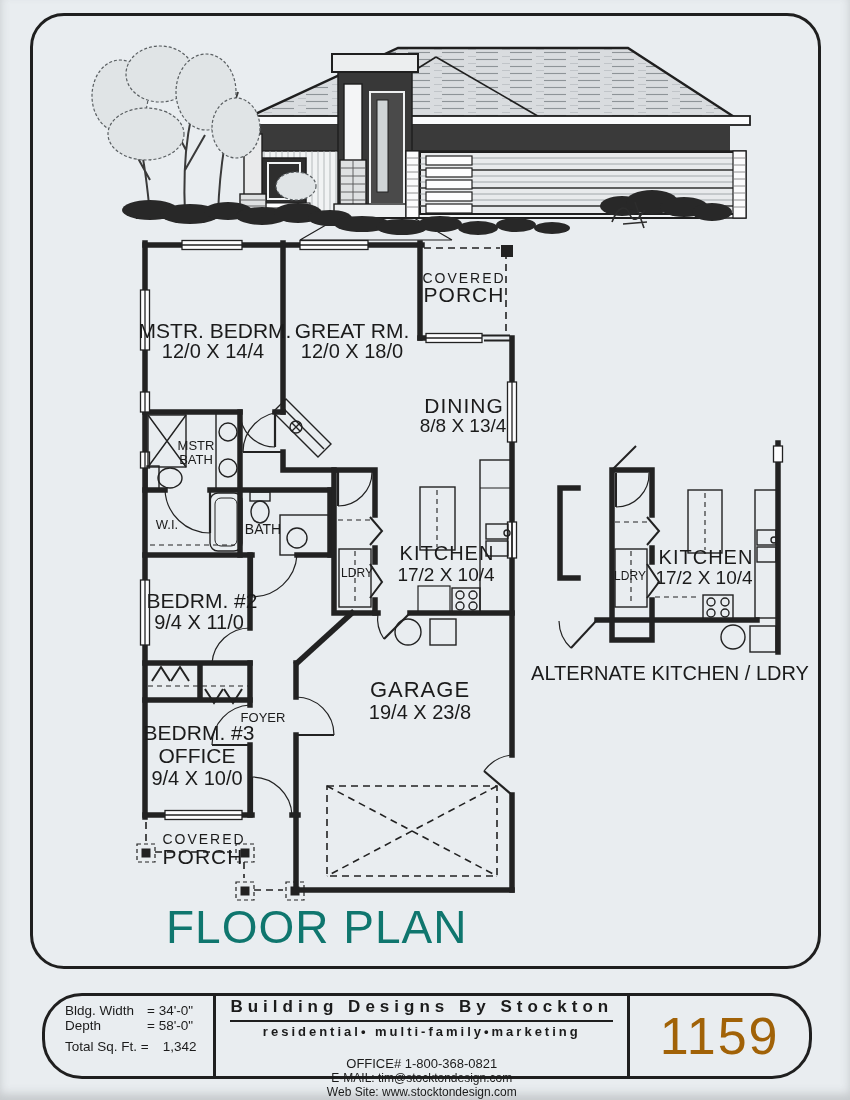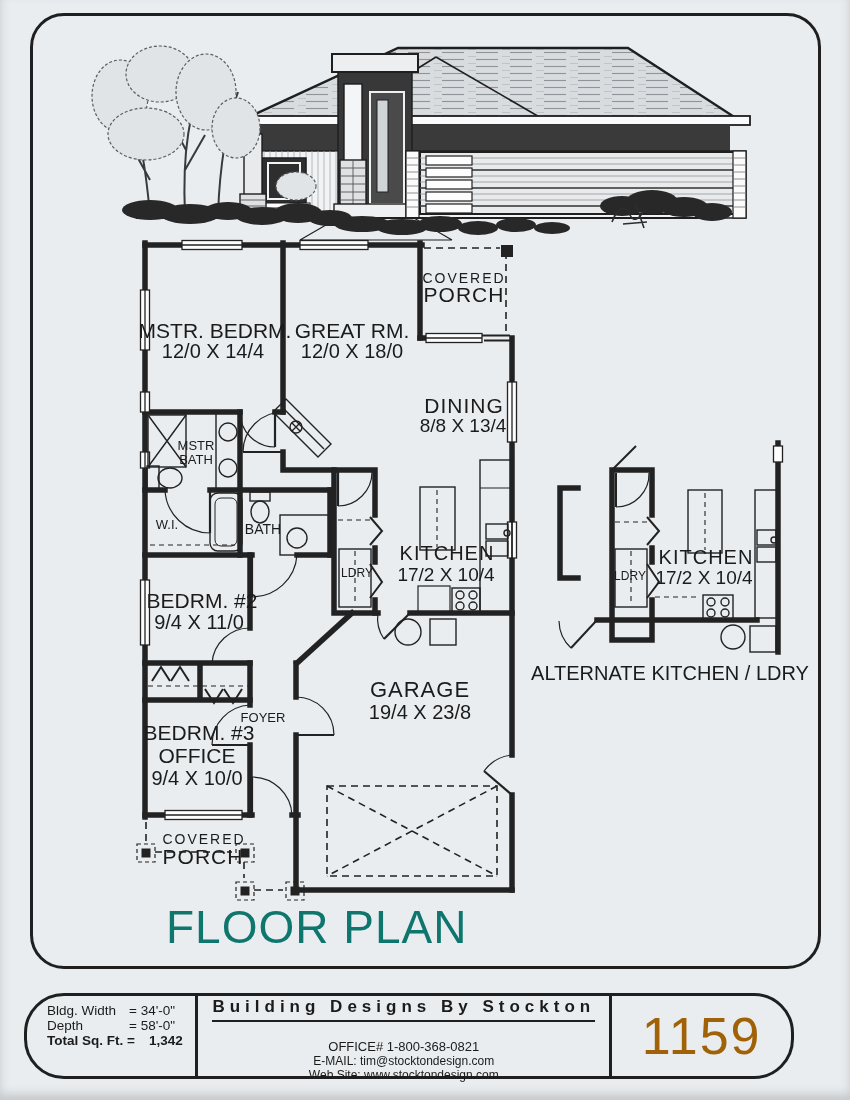--- a/index.html
+++ b/index.html
@@ -6,27 +6,27 @@
   body{background:#cfd3d6;font-family:"Liberation Sans",sans-serif;}
   .page{position:relative;width:850px;height:1100px;background:#e9edf0;overflow:hidden;
         box-shadow:inset 0 -6px 10px rgba(90,95,100,.25);}
   .page-border{position:absolute;left:30px;top:13px;width:785px;height:950px;
         border:3px solid #1f1f1f;border-radius:34px;}
   svg.drawing{position:absolute;left:0;top:0;}
   svg text{font-family:"Liberation Sans",sans-serif;fill:#1b1b1b;}
   .floor-title{position:absolute;left:166px;top:900px;font-size:46px;letter-spacing:1px;
         color:#0f766e;white-space:nowrap;}
   
-  .title-block{position:absolute;left:24px;top:993px;width:764px;height:80px;
+  .title-block{position:absolute;left:42px;top:993px;width:764px;height:80px;
         border:3px solid #1f1f1f;border-radius:40px;display:flex;background:transparent;color:#1b1b1b;}
   .tb-left{width:188px;border-right:3px solid #1f1f1f;padding:7px 8px 4px 20px;box-sizing:border-box;
         font-size:13.5px;}
   .spec-row{display:flex;}
   .spec-row .lbl{width:82px;}
-  .spec-total{margin-top:0;font-weight:bold;}
+  .spec-total{margin-top:6px;}
   .spec-total .val{margin-left:14px;}
   .tb-mid{flex:1;border-right:3px solid #1f1f1f;text-align:center;padding:0 10px 2px;box-sizing:border-box;}
   .company{font-size:17px;font-weight:bold;letter-spacing:5px;border-bottom:2px solid #1f1f1f;
         padding-bottom:3px;margin:1px 4px 2px;white-space:nowrap;}
   .tagline{font-size:13px;font-weight:bold;letter-spacing:3px;white-space:nowrap;}
   .office{font-size:13px;margin-top:17px;}
   .contact{font-size:12px;}
   .tb-right{width:200px;display:flex;align-items:center;justify-content:center;}
   .plan-number{font-size:52px;color:#a16207;letter-spacing:2px;}
 </style>
@@ -377,20 +377,21 @@
         <span class="lbl">Depth</span>
         <span class="val">= 58'-0"</span>
       </div>
       <div class="spec-row spec-total">
         <span>Total Sq. Ft. =</span>
         <span class="val">1,342</span>
       </div>
     </div>
     <div class="tb-mid">
       <div class="company">Building Designs By Stockton</div>
+      <div class="tagline">residential• multi-family•marketing</div>
       <div class="office">OFFICE# 1-800-368-0821</div>
       <div class="contact">E-MAIL: tim@stocktondesign.com</div>
       <div class="contact">Web Site: www.stocktondesign.com</div>
     </div>
     <div class="tb-right">
       <div class="plan-number">1159</div>
     </div>
   </div>
 </div>
 

